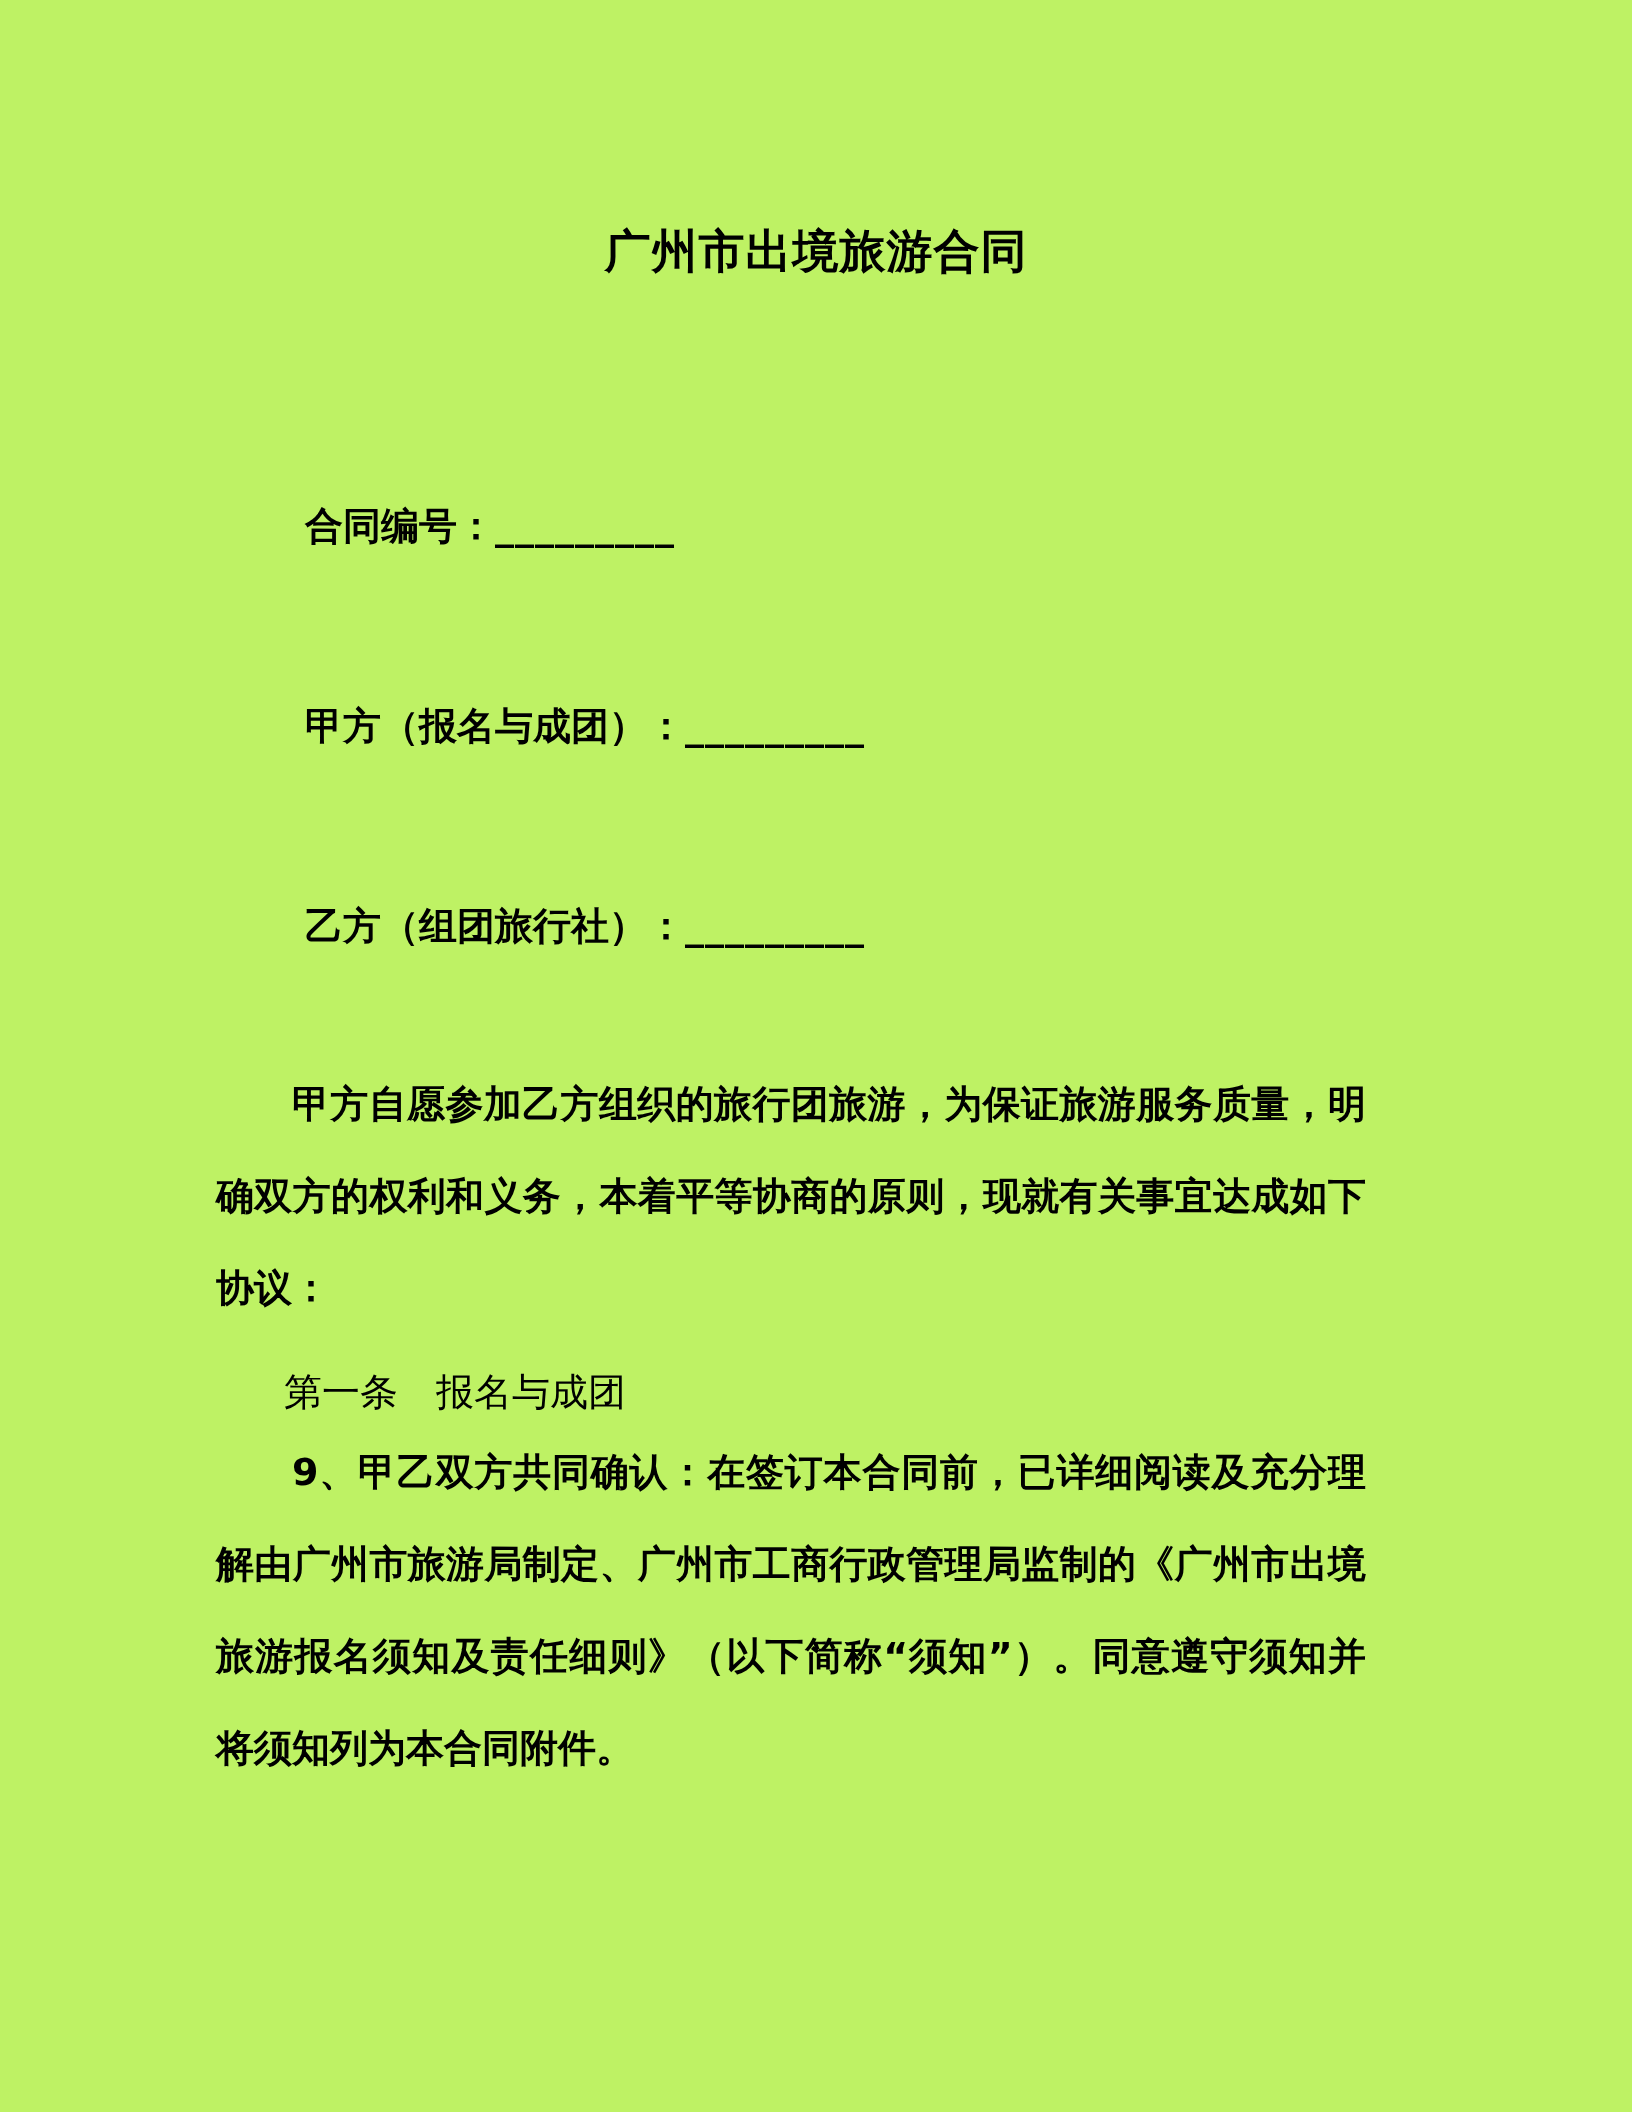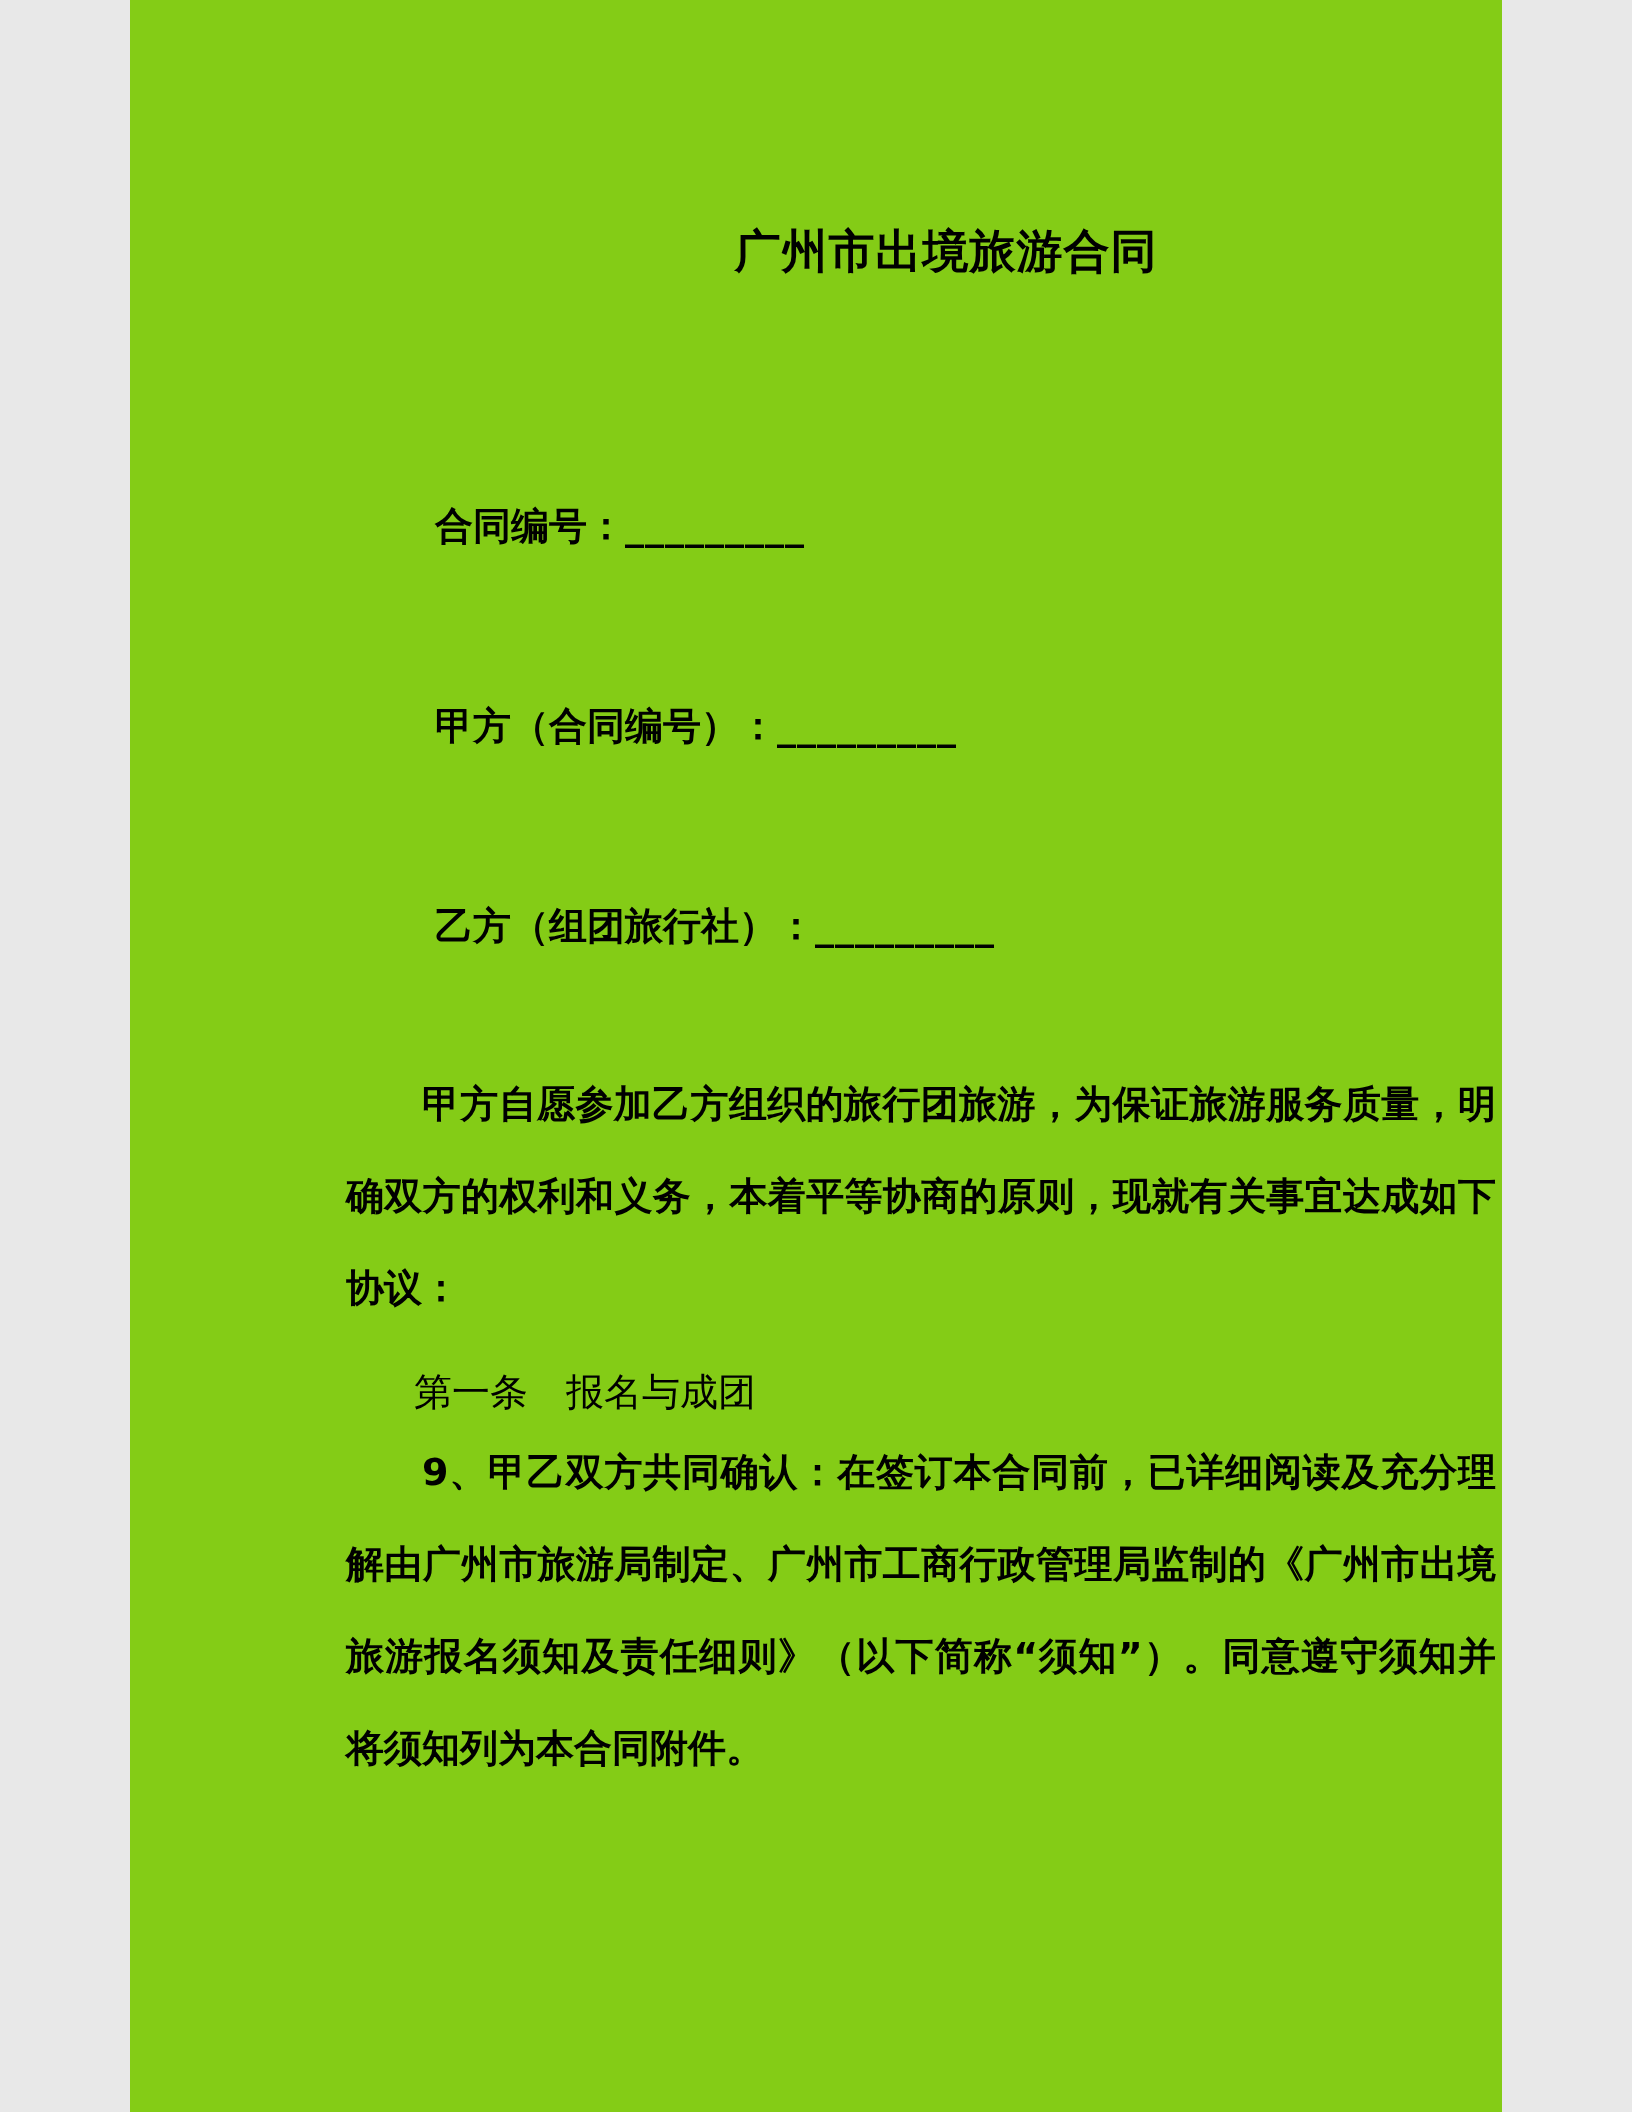--- a/index.html
+++ b/index.html
@@ -2,24 +2,24 @@
 <html lang="zh"><head>
 <meta charset="utf-8">
 <style>
   html, body {
     margin: 0;
     padding: 0;
     background: #e8e8e8;
   }
   .page {
     position: relative;
-    width: 1372px;
+    width: 1632px;
     height: 2112px;
     margin: 0 auto;
-    background: #84cc16;
+    background: #bef264;
     color: #000000;
     font-family: "DejaVu Sans", sans-serif;
     font-weight: 700;
     overflow: hidden;
   }
   .doc-title {
     position: absolute;
     top: 218px;
     left: 0;
     width: 1632px;
@@ -74,21 +74,21 @@
 
 <div class="page">
 
   <h1 class="doc-title">广州市出境旅游合同</h1>
 
   <div class="field-line field-contract-no">
     <span>合同编号：</span><span class="blank">_________</span>
   </div>
 
   <div class="field-line field-party-a">
-    <span>甲方（合同编号）：</span><span class="blank">_________</span>
+    <span>甲方（报名与成团）：</span><span class="blank">_________</span>
   </div>
 
   <div class="field-line field-party-b">
     <span>乙方（组团旅行社）：</span><span class="blank">_________</span>
   </div>
 
   <p class="body-par intro-par">甲方自愿参加乙方组织的旅行团旅游，为保证旅游服务质量，明确双方的权利和义务，本着平等协商的原则，现就有关事宜达成如下协议：</p>
 
   <p class="section-heading">第一条　报名与成团</p>
 

